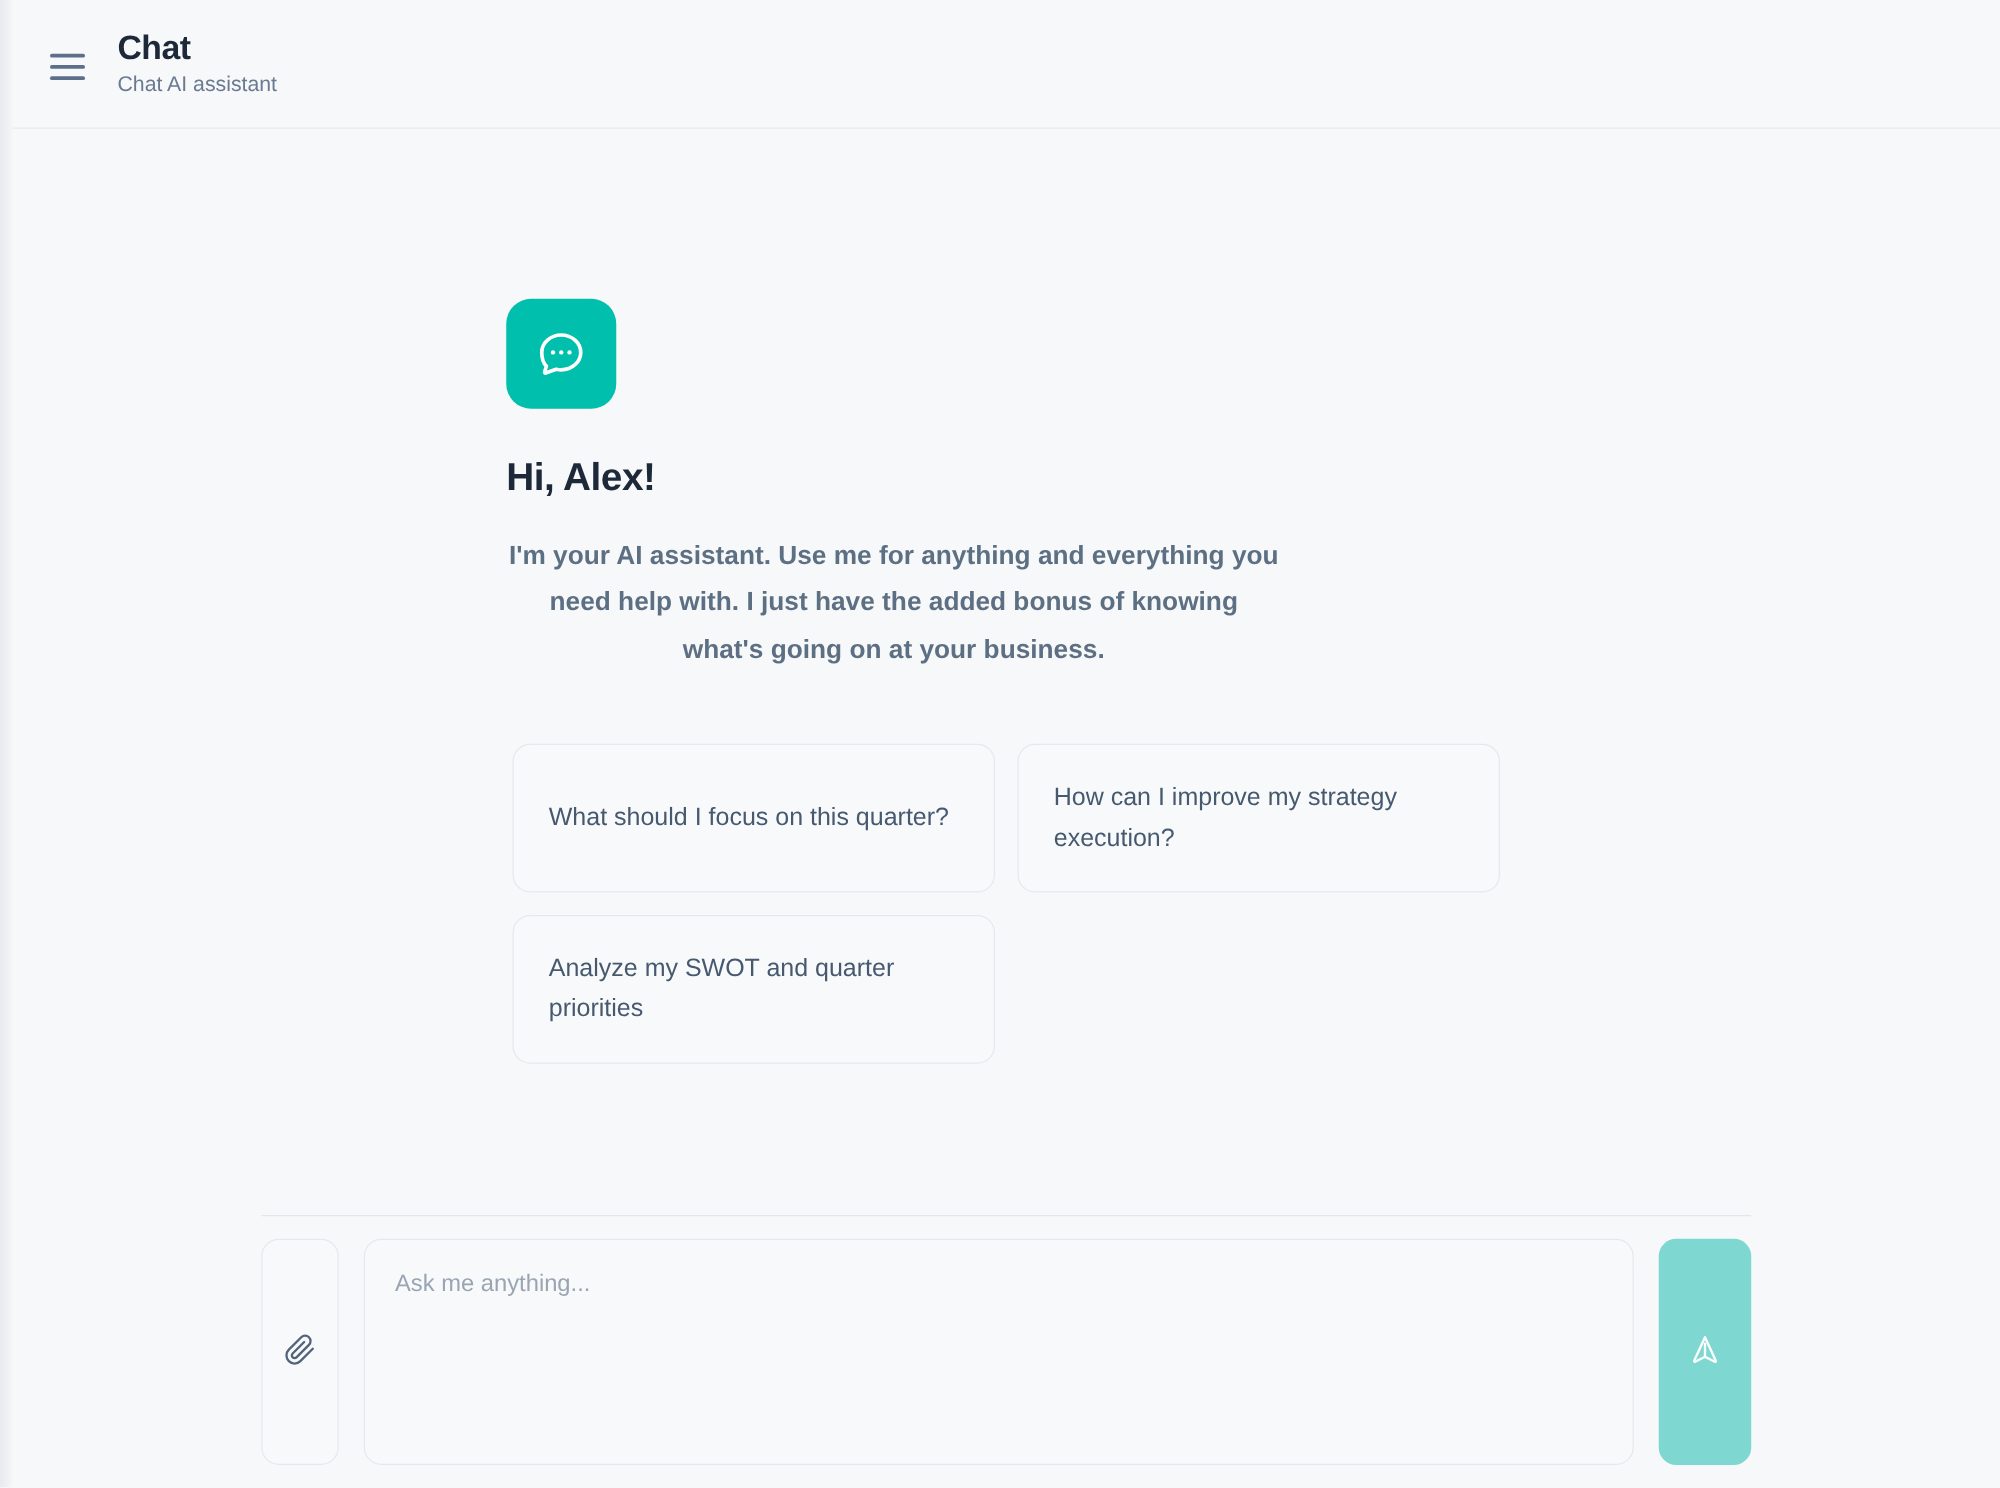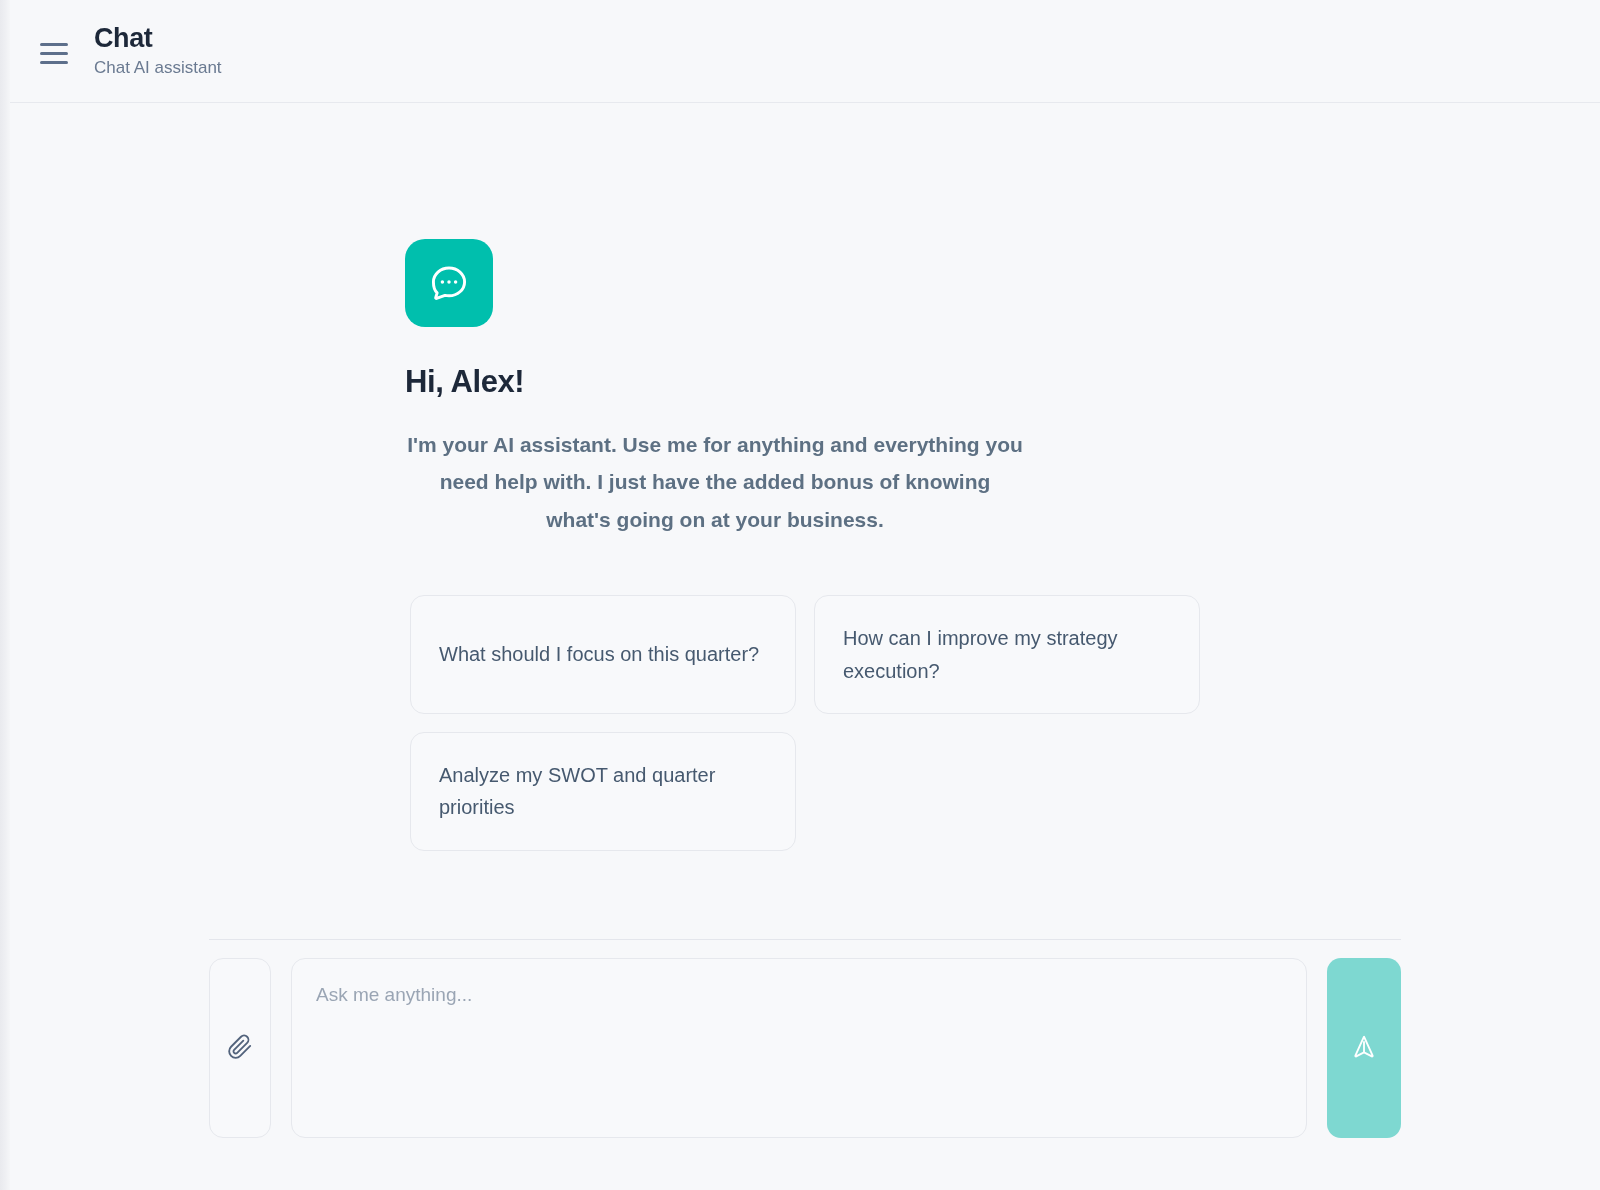--- a/index.html
+++ b/index.html
@@ -164,21 +164,21 @@
     font-family: "Liberation Sans", sans-serif;
   }
 
   
   .composer-wrap {
     flex: 0 0 auto;
     width: 100%;
     display: flex;
     flex-direction: column;
     align-items: center;
-    padding-bottom: 52px;
+    padding-bottom: 18px;
   }
 
   .composer-divider {
     width: 1192px;
     height: 1px;
     background: #e4e6ec;
     margin-bottom: 18px;
   }
 
   .composer {

